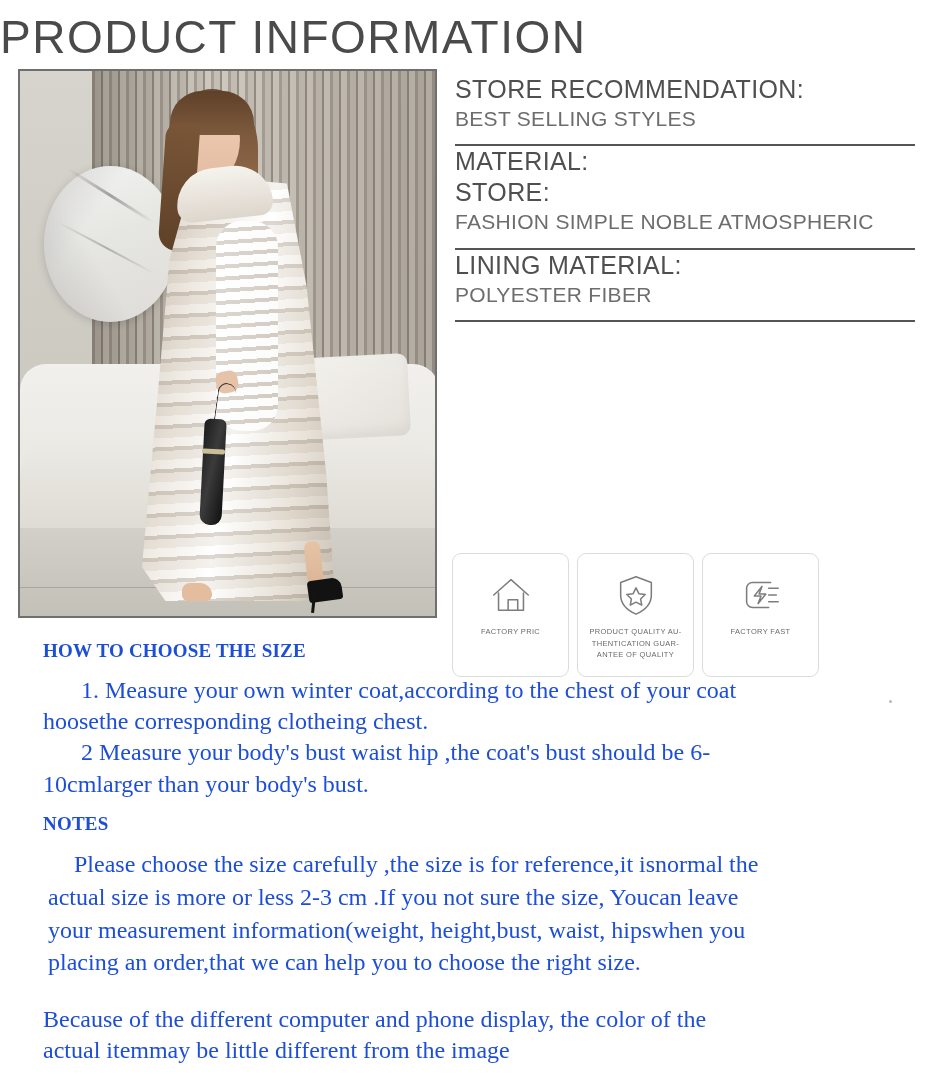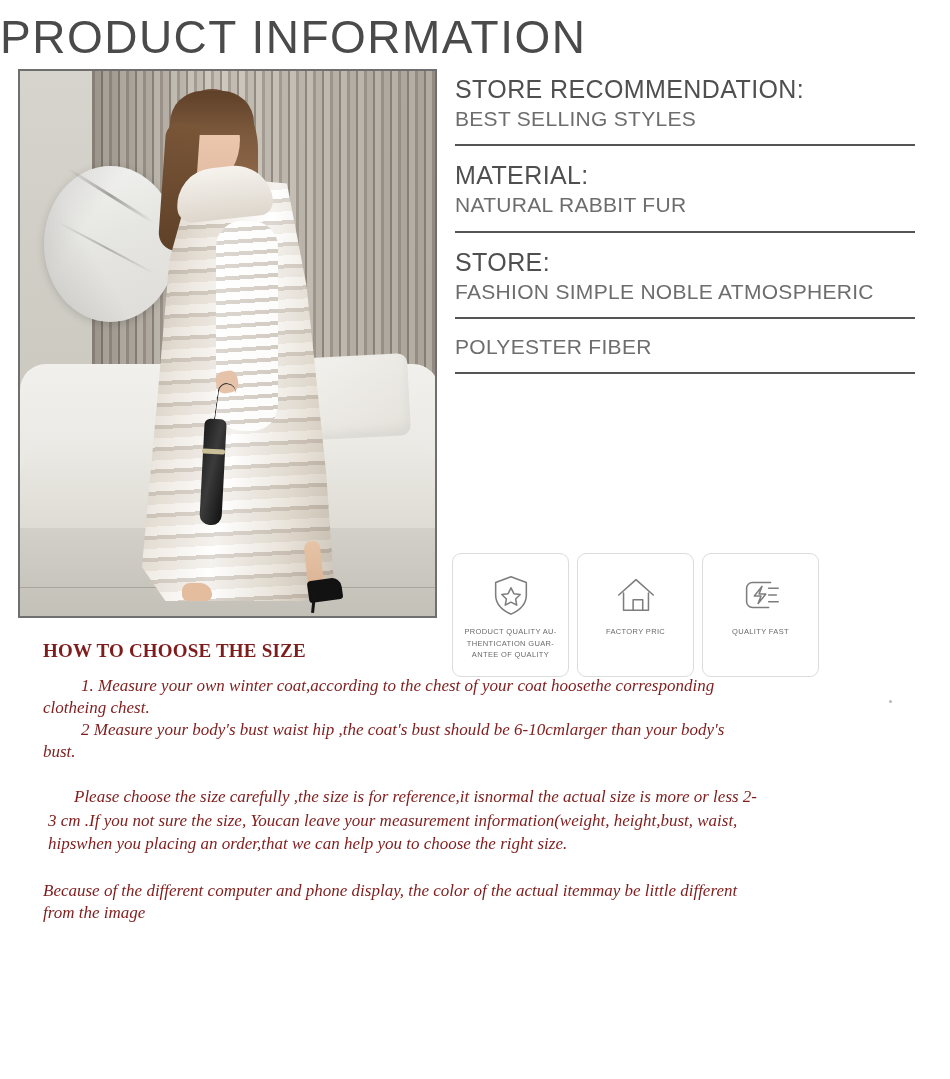--- a/index.html
+++ b/index.html
@@ -219,21 +219,21 @@
   .foot-bare {
     position:absolute; left:162px; top:512px; width:30px; height:18px;
     background:#e3bd9e; border-radius:8px 12px 6px 6px;
   }
 
   
   .specs {
     position: absolute;
     left: 455px; top: 6px; width: 460px;
   }
-  .spec-row { margin-bottom: 14px; }
+  .spec-row { }
   .spec-label {
     font-size: 25px;
     font-weight: 400;
     color: #4f4f4f;
     letter-spacing: .4px;
     line-height: 1.24;
   }
   .spec-value {
     font-size: 21px;
     font-weight: 400;
@@ -284,36 +284,35 @@
     position: absolute; left: 889px; top: 632px;
     width: 3px; height: 3px; background: #b9b9b9; border-radius: 50%;
   }
 
   
   .text-block {
     position: absolute;
     left: 0; top: 640px;
     width: 810px;
     font-family: "Liberation Serif", serif;
-    color: #7f1d1d;
+    color: #1d4ed8;
   }
   .section-heading {
     font-size: 19px;
     font-weight: bold;
     padding-left: 43px;
     letter-spacing: .2px;
     margin-bottom: 4px;
   }
   .para {
-    font-size: 17px;
+    font-size: 24px;
     line-height: 1.30;
     padding-left: 43px;
     padding-right: 52px;
     text-indent: 38px;
-    font-style: italic;
   }
   .para.notes-body {
     padding-left: 48px;
     padding-right: 48px;
     text-indent: 26px;
     line-height: 1.37;
   }
   .para.flat { text-indent: 0; }
   .gap-sm { height: 9px; }
   .gap-md { height: 13px; }
@@ -364,82 +363,83 @@
     </div>
   </div>
 
   <div class="specs">
     <div class="spec-row">
       <div class="spec-label">STORE RECOMMENDATION:</div>
       <div class="spec-value">BEST SELLING STYLES</div>
     </div>
     <div class="spec-row">
       <div class="spec-label">MATERIAL:</div>
-      <div class="spec-value">NATURAL RABBIT FUR</div>
     </div>
     <div class="spec-row">
       <div class="spec-label">STORE:</div>
       <div class="spec-value">FASHION SIMPLE NOBLE ATMOSPHERIC</div>
     </div>
     <div class="spec-row">
+      <div class="spec-label">LINING MATERIAL:</div>
       <div class="spec-value">POLYESTER FIBER</div>
     </div>
   </div>
 
   <div class="badges">
-
-    <div class="badge">
-      <span class="badge-icon">
-        <svg viewBox="0 0 48 48" fill="none" stroke="#7d7d7d" stroke-width="1.6" stroke-linecap="round" stroke-linejoin="round">
-          <path d="M24 5 L40 11 V24 C40 33 33 40 24 44 C15 40 8 33 8 24 V11 Z"></path>
-          <path d="M24 16.5 L27 22.6 L33.6 23.5 L28.8 28.1 L30 34.6 L24 31.5 L18 34.6 L19.2 28.1 L14.4 23.5 L21 22.6 Z"></path>
-        </svg>
-      </span>
-      <span class="badge-text">PRODUCT QUALITY AU-THENTICATION  GUAR-ANTEE OF QUALITY</span>
-    </div>
 
     <div class="badge">
       <span class="badge-icon">
         <svg viewBox="0 0 48 48" fill="none" stroke="#7d7d7d" stroke-width="1.6" stroke-linecap="round" stroke-linejoin="round">
           <path d="M6 24 L24 8 L42 24"></path>
           <path d="M11 22 V40 H37 V22"></path>
           <path d="M21 40 V29 H31 V40"></path>
         </svg>
       </span>
       <span class="badge-text">FACTORY PRIC</span>
+    </div>
+
+    <div class="badge">
+      <span class="badge-icon">
+        <svg viewBox="0 0 48 48" fill="none" stroke="#7d7d7d" stroke-width="1.6" stroke-linecap="round" stroke-linejoin="round">
+          <path d="M24 5 L40 11 V24 C40 33 33 40 24 44 C15 40 8 33 8 24 V11 Z"></path>
+          <path d="M24 16.5 L27 22.6 L33.6 23.5 L28.8 28.1 L30 34.6 L24 31.5 L18 34.6 L19.2 28.1 L14.4 23.5 L21 22.6 Z"></path>
+        </svg>
+      </span>
+      <span class="badge-text">PRODUCT QUALITY AU-THENTICATION  GUAR-ANTEE OF QUALITY</span>
     </div>
 
 
     <div class="badge">
       <span class="badge-icon">
         <svg viewBox="0 0 48 48" fill="none" stroke="#7d7d7d" stroke-width="1.6" stroke-linecap="round" stroke-linejoin="round">
           <path d="M34 11 H15 C11.7 11 9 13.7 9 17 V31 C9 34.3 11.7 37 15 37 H32"></path>
           <path d="M25 15 L17 25 H24 L21 33 L29 23 H22 Z"></path>
           <path d="M32 17 H42"></path>
           <path d="M32 24 H40"></path>
           <path d="M32 31 H42"></path>
         </svg>
       </span>
-      <span class="badge-text">QUALITY FAST</span>
+      <span class="badge-text">FACTORY FAST</span>
     </div>
 
   </div>
 
   <div class="dot-artifact"></div>
 </div>
 
 <div class="text-block">
 
   <div class="section-heading">HOW TO CHOOSE THE SIZE</div>
   <div class="gap-sm"></div>
   <p class="para">1. Measure your own winter coat,according to the chest of your coat hoosethe corresponding clotheing chest.</p>
   <p class="para">2 Measure your body's bust waist hip ,the coat's bust should be 6-10cmlarger than your body's bust.</p>
 
   <div class="gap-md"></div>
 
+  <div class="section-heading">NOTES</div>
   <div class="gap-sm"></div>
   <p class="para notes-body">Please choose the size carefully ,the size is for reference,it isnormal the actual size is more or less 2-3 cm .If you not sure the size, Youcan leave your measurement information(weight, height,bust, waist, hipswhen you placing an order,that we can help you to choose the right size.</p>
 
   <div class="gap-lg"></div>
 
   <div class="gap-sm"></div>
   <p class="para flat">Because of the different computer and phone display, the color of the actual itemmay be little different from the image</p>
 
 </div>
 

